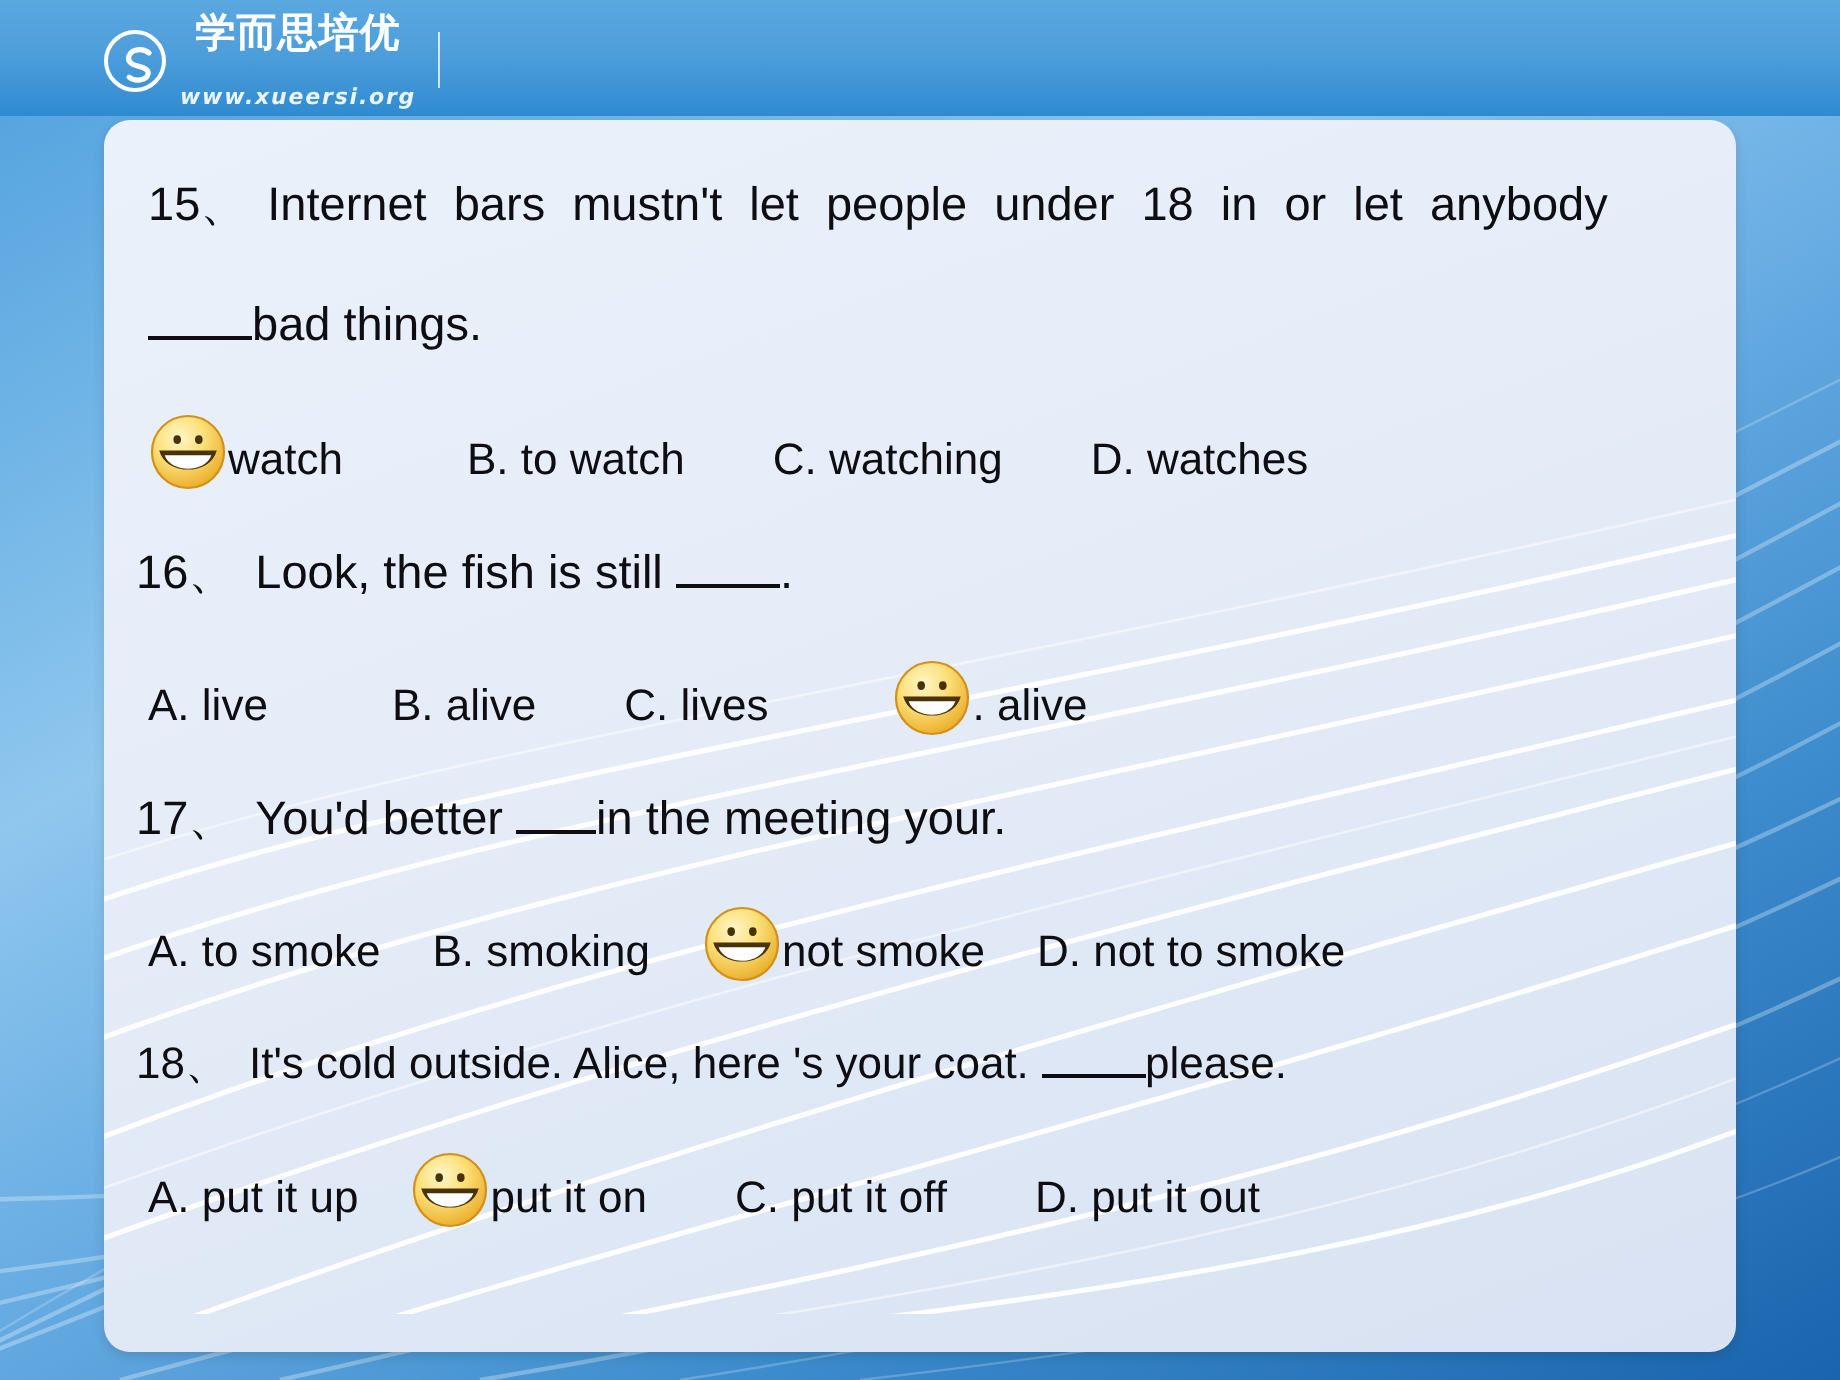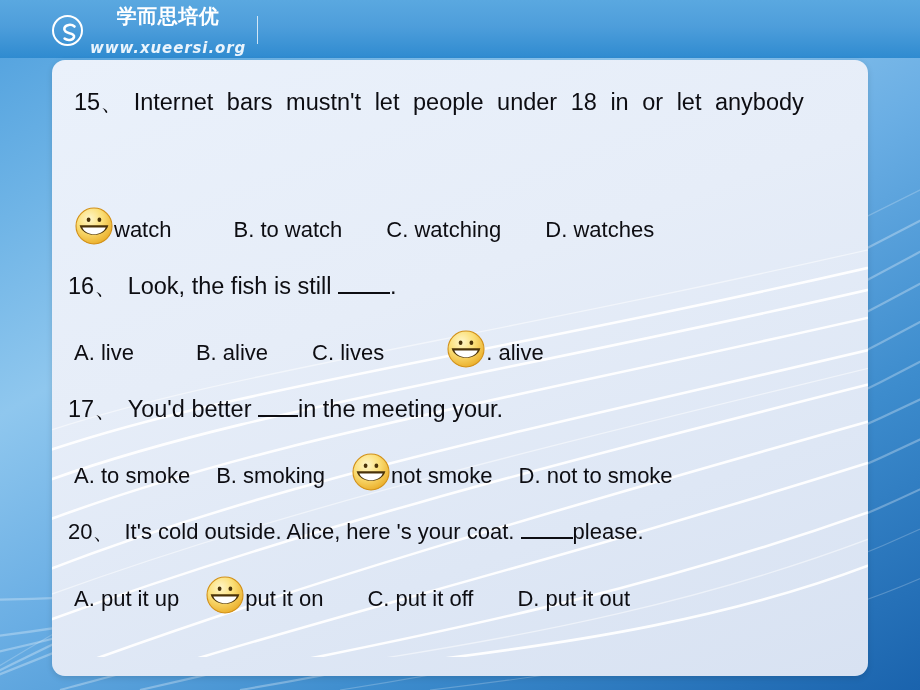--- a/index.html
+++ b/index.html
@@ -71,21 +71,21 @@
   .logo-cn {
     color: #ffffff;
     font-size: 20px;
     font-weight: bold;
     letter-spacing: 0.5px;
     line-height: 20px;
     font-family: "DejaVu Sans", sans-serif;
   }
   .logo-url {
     color: #eaf4fc;
-    font-size: 15px;
+    font-size: 11px;
     font-style: italic;
     font-weight: bold;
     letter-spacing: 0.9px;
     line-height: 11px;
     margin-top: 17px;
     font-family: "DejaVu Sans", sans-serif;
   }
   .brand-divider {
     width: 1px;
     height: 28px;
@@ -229,20 +229,23 @@
         <path d="M -30 545 C 230 448 490 388 850 300"></path>
         <path d="M 320 600 C 460 578 660 543 850 466"></path>
       </g>
     </svg>
 
     <div class="card-body">
 
       <div class="q-stem row justified-line" id="q15-l1">
         <span>15、</span><span class="sp-1"></span><span>Internet bars mustn't let people under 18 in or let anybody</span>
       </div>
+      <div class="q-stem row" id="q15-l2">
+        <span class="blank" style="width:52px;height:22px;"></span><span>bad things.</span>
+      </div>
       <div class="q-opts row" id="q15-o">
         <span class="smiley">
           <svg width="40" height="40" viewBox="0 0 40 40">
             <defs>
               <radialGradient id="sg1" cx="38%" cy="30%" r="78%">
                 <stop offset="0%" stop-color="#fff6c9"></stop>
                 <stop offset="45%" stop-color="#fbdf78"></stop>
                 <stop offset="100%" stop-color="#e8a81f"></stop>
               </radialGradient>
             </defs>
@@ -293,21 +296,21 @@
             <circle cx="20" cy="20" r="18" fill="url(#sg3)" stroke="#d2911a" stroke-width="1.1"></circle>
             <ellipse cx="14.6" cy="13.8" rx="1.9" ry="2.2" fill="#4a3208"></ellipse>
             <ellipse cx="25.4" cy="13.8" rx="1.9" ry="2.2" fill="#4a3208"></ellipse>
             <path d="M5.6 19.2 C9 32 31 32 34.4 19.2 Z" fill="#4a3208"></path>
             <path d="M8.3 21.6 C11.6 30.6 28.4 30.6 31.7 21.6 Z" fill="#ffffff"></path>
           </svg>
         </span><span>not smoke</span><span class="sp-2"></span><span>D.</span> <span>not to smoke</span>
       </div>
 
       <div class="q-stem row" id="q18-l1" style="font-size:22px;">
-        <span>20、</span><span class="sp-1"></span><span>It's cold outside. Alice, here 's your coat.</span> <span class="blank" style="width:52px;height:21px;"></span><span>please.</span>
+        <span>18、</span><span class="sp-1"></span><span>It's cold outside. Alice, here 's your coat.</span> <span class="blank" style="width:52px;height:21px;"></span><span>please.</span>
       </div>
       <div class="q-opts row" id="q18-o">
         <span>A.</span> <span>put it up</span><span class="sp-2"></span><span class="smiley">
           <svg width="40" height="40" viewBox="0 0 40 40">
             <defs>
               <radialGradient id="sg4" cx="38%" cy="30%" r="78%">
                 <stop offset="0%" stop-color="#fff6c9"></stop>
                 <stop offset="45%" stop-color="#fbdf78"></stop>
                 <stop offset="100%" stop-color="#e8a81f"></stop>
               </radialGradient>

